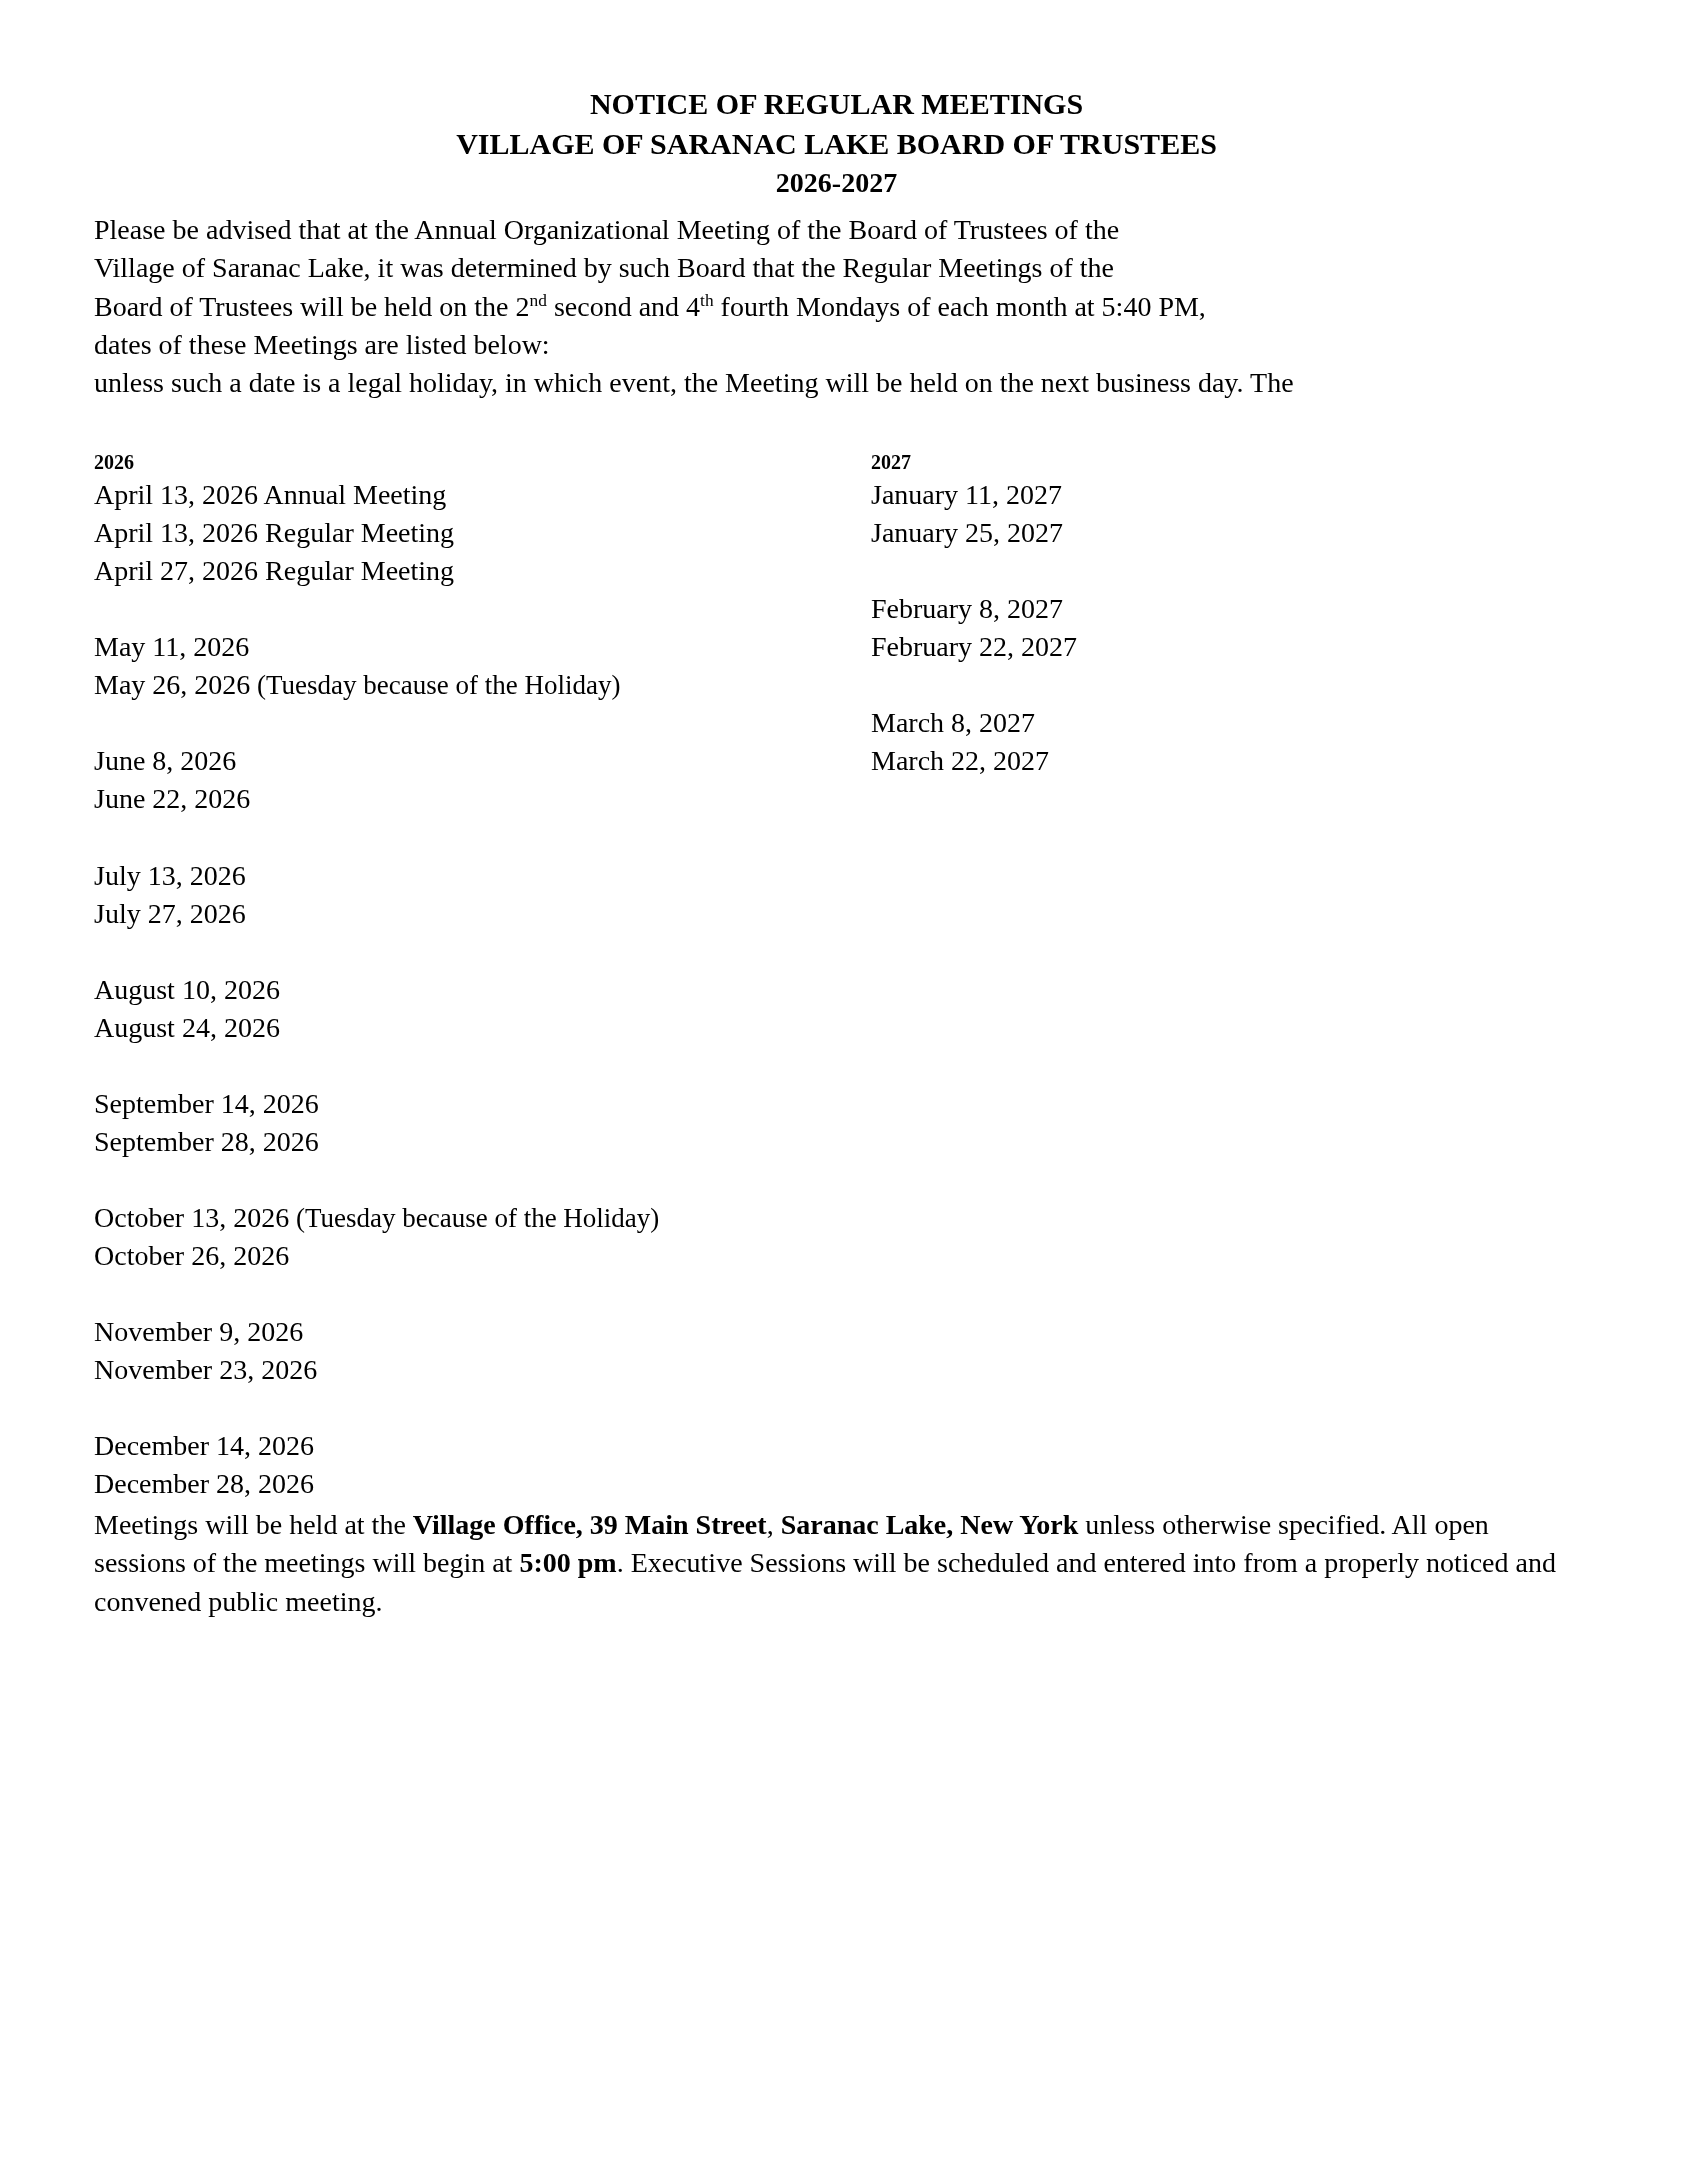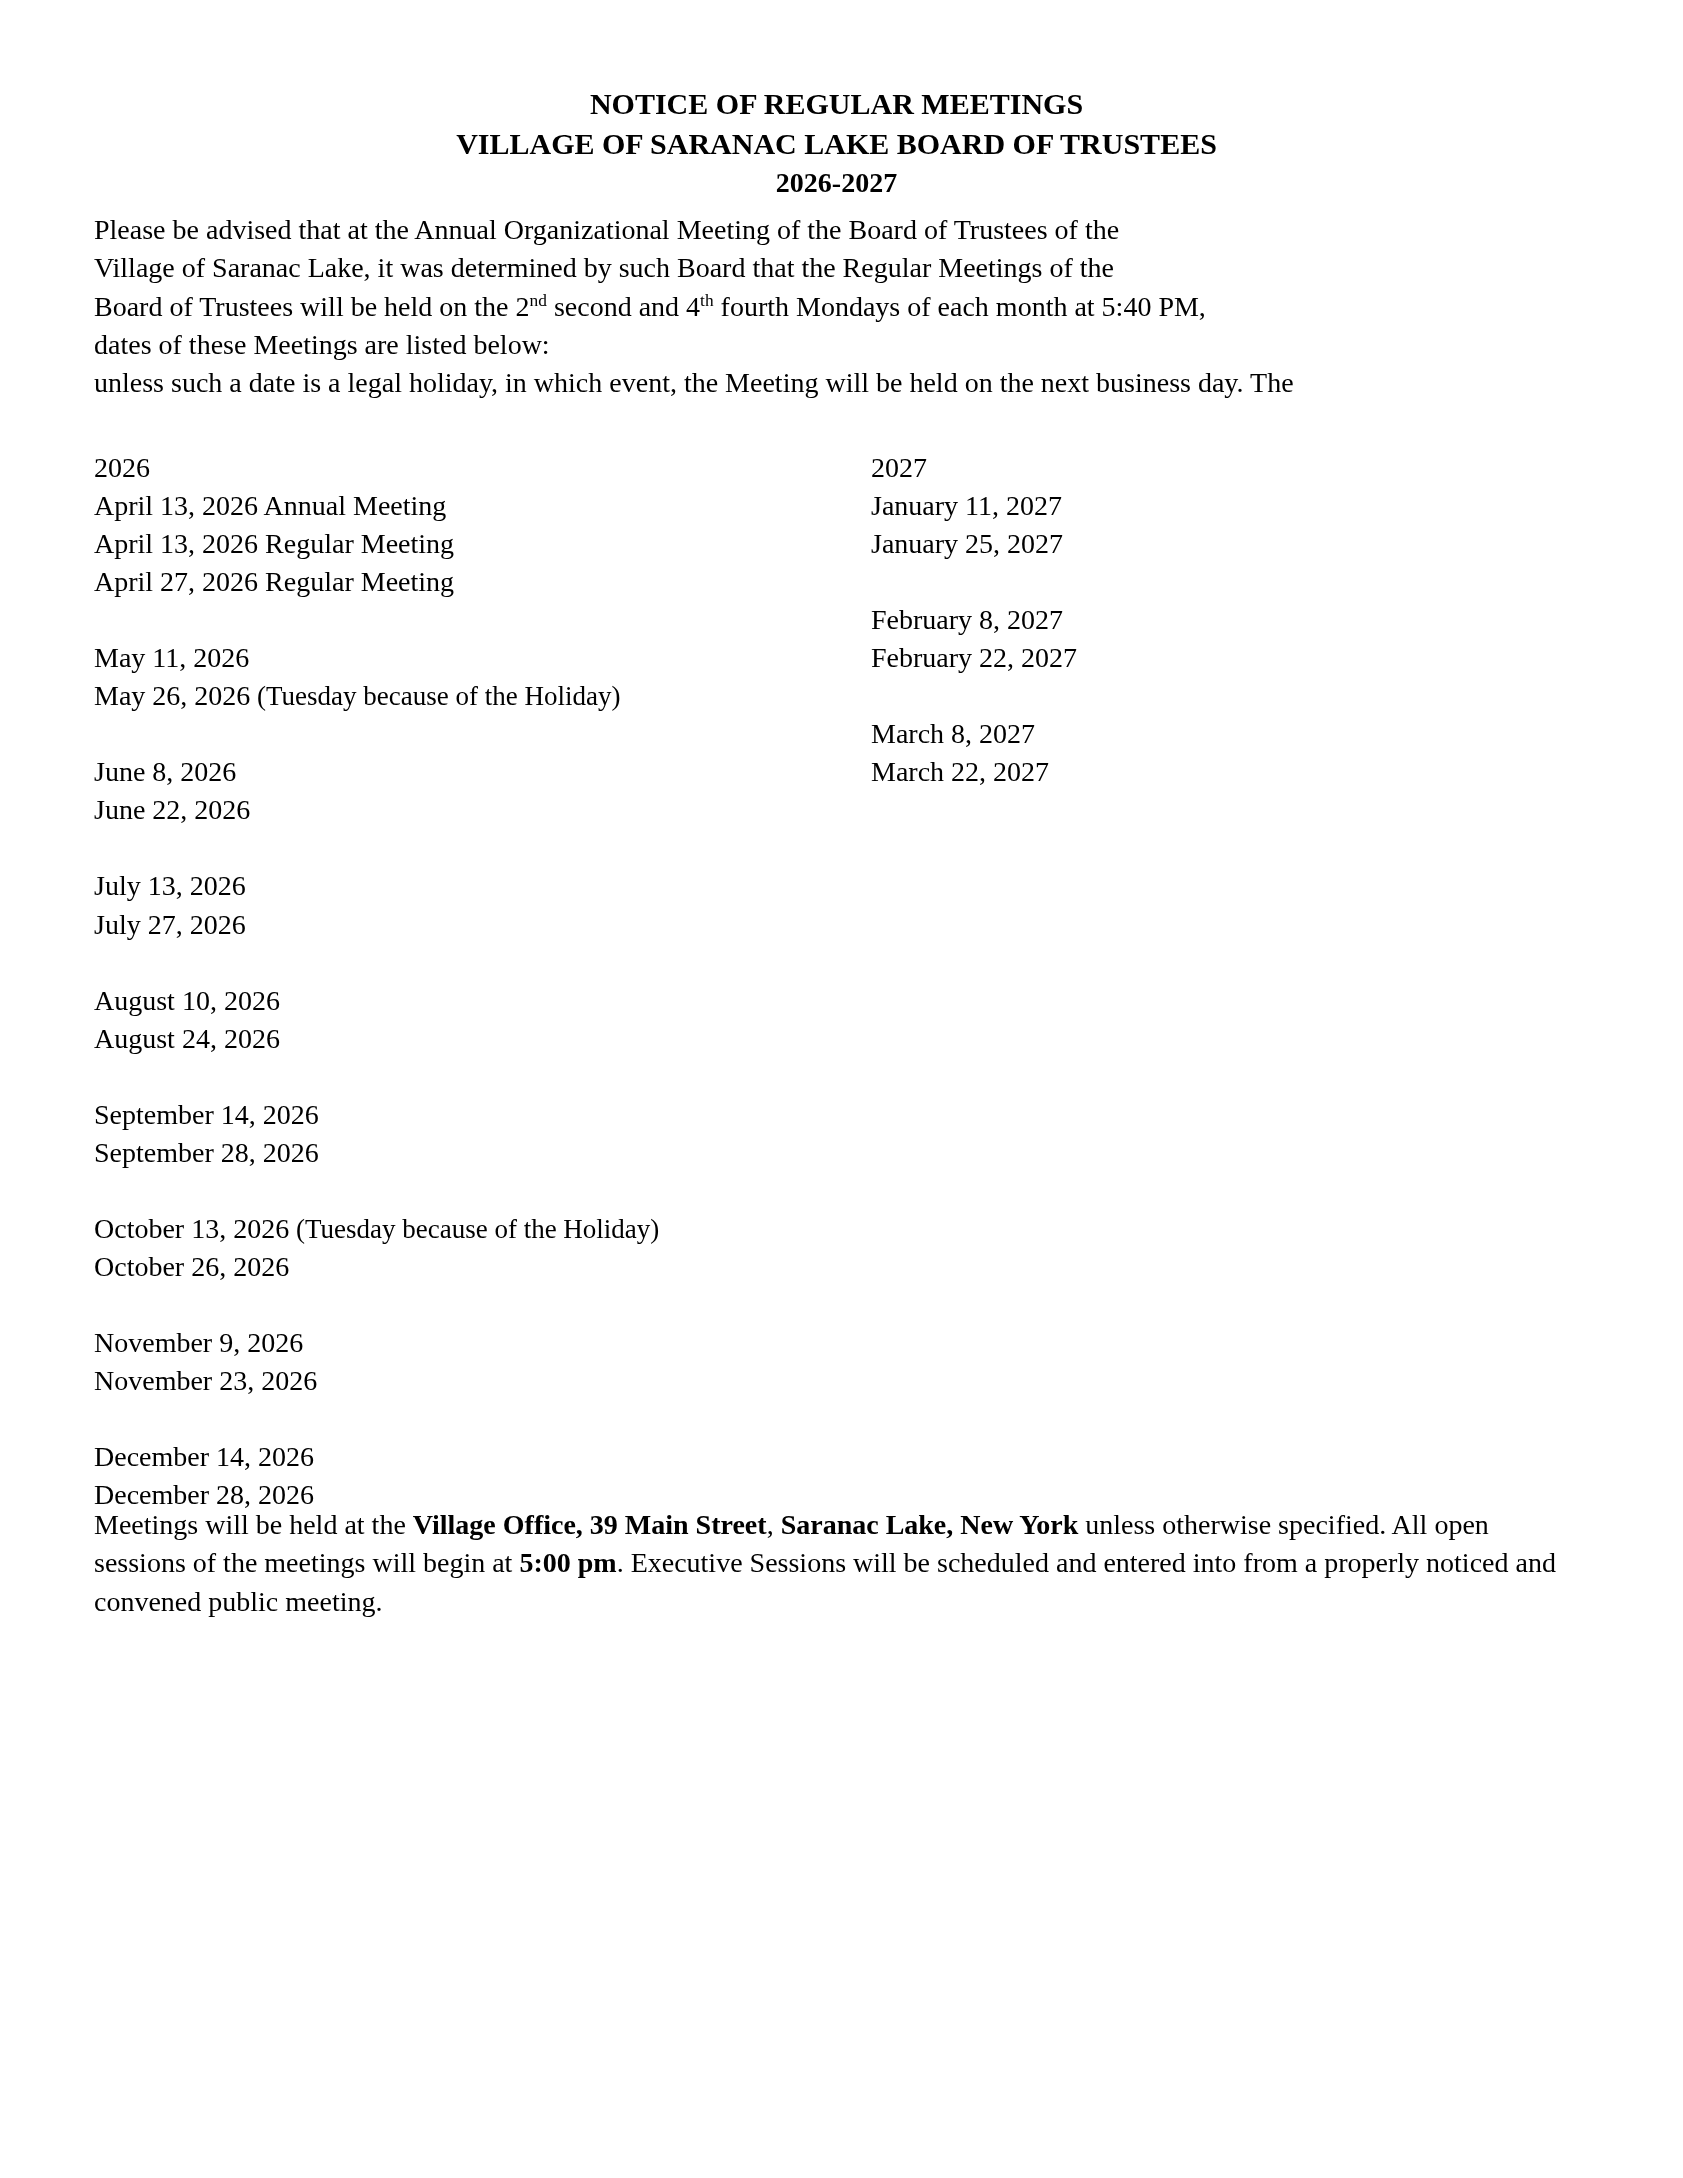--- a/index.html
+++ b/index.html
@@ -61,22 +61,22 @@
     height: 1049px;
   }
   .col {
     position: absolute;
     top: 0;
   }
   .col-2026 { left: 0px; width: 733px; }
   .col-2027 { left: 777px; width: 653px; }
 
   .col-head {
-    font-size: 28px;
-    font-weight: normal;
+    font-size: 20px;
+    font-weight: bold;
     line-height: 1.36;
     margin: 0;
   }
   .date-row {
     font-size: 28px;
     line-height: 1.36;
     white-space: nowrap;
   }
   .date-note {
     font-size: 27px;

